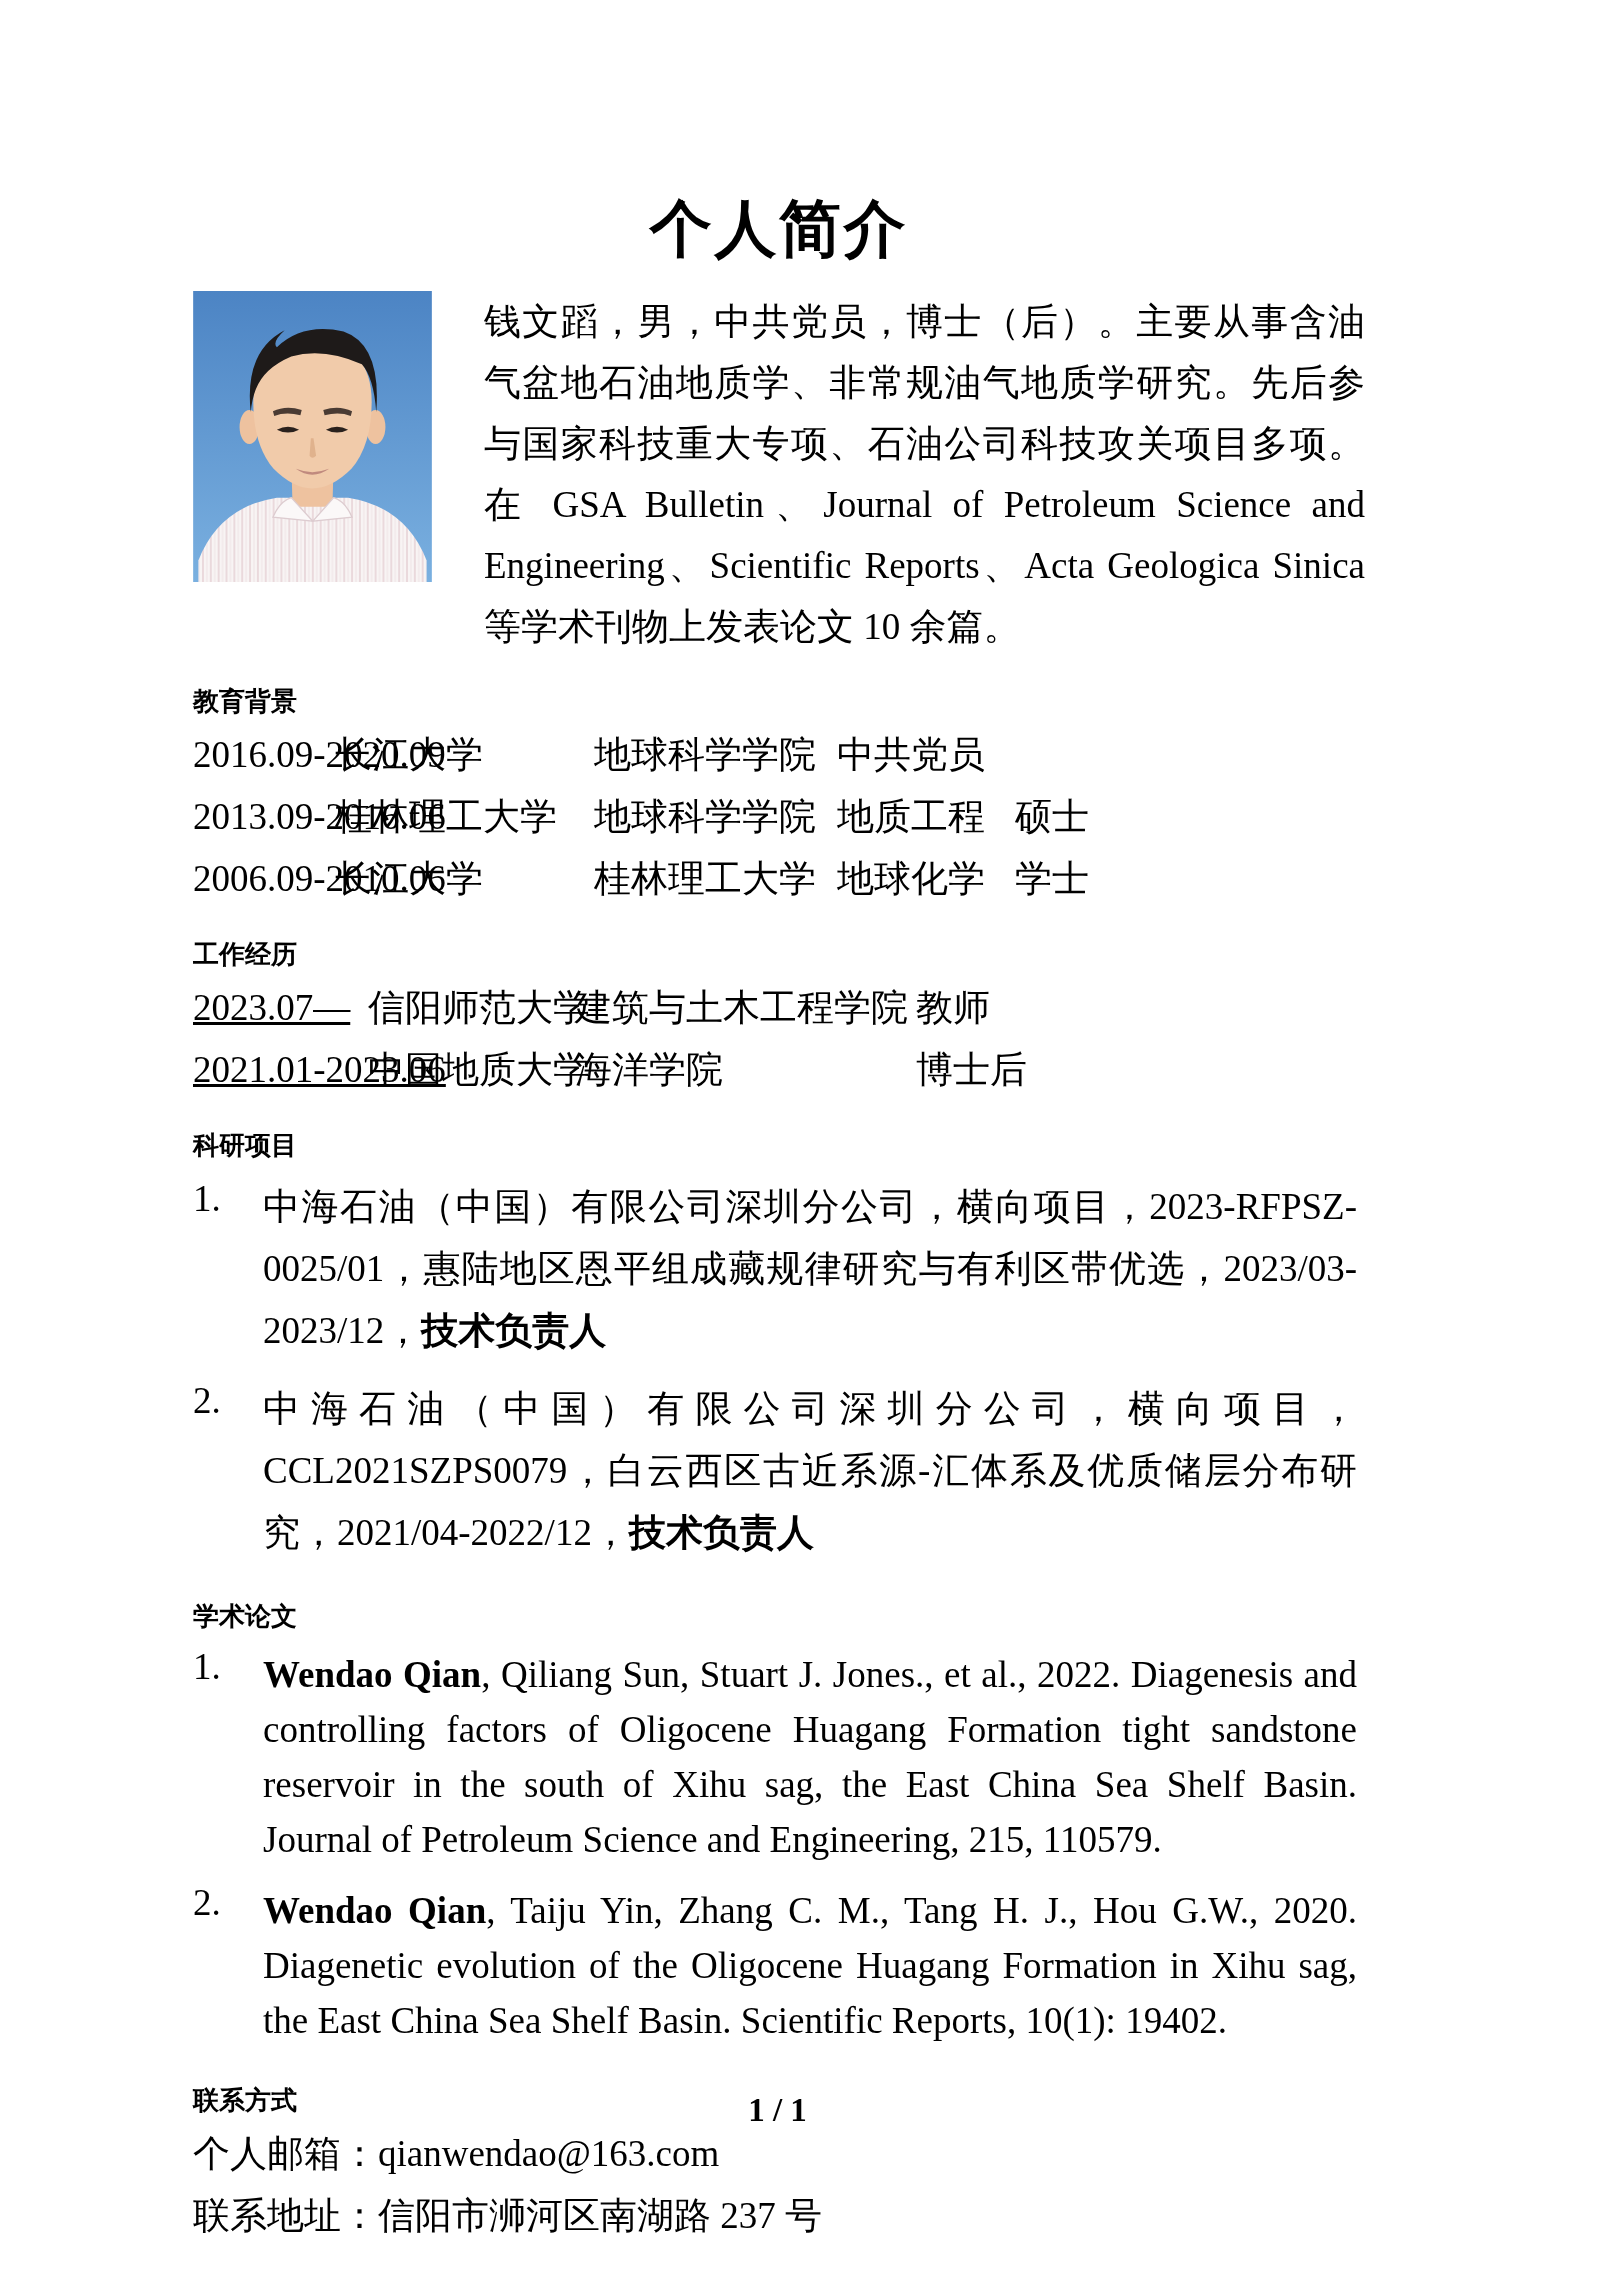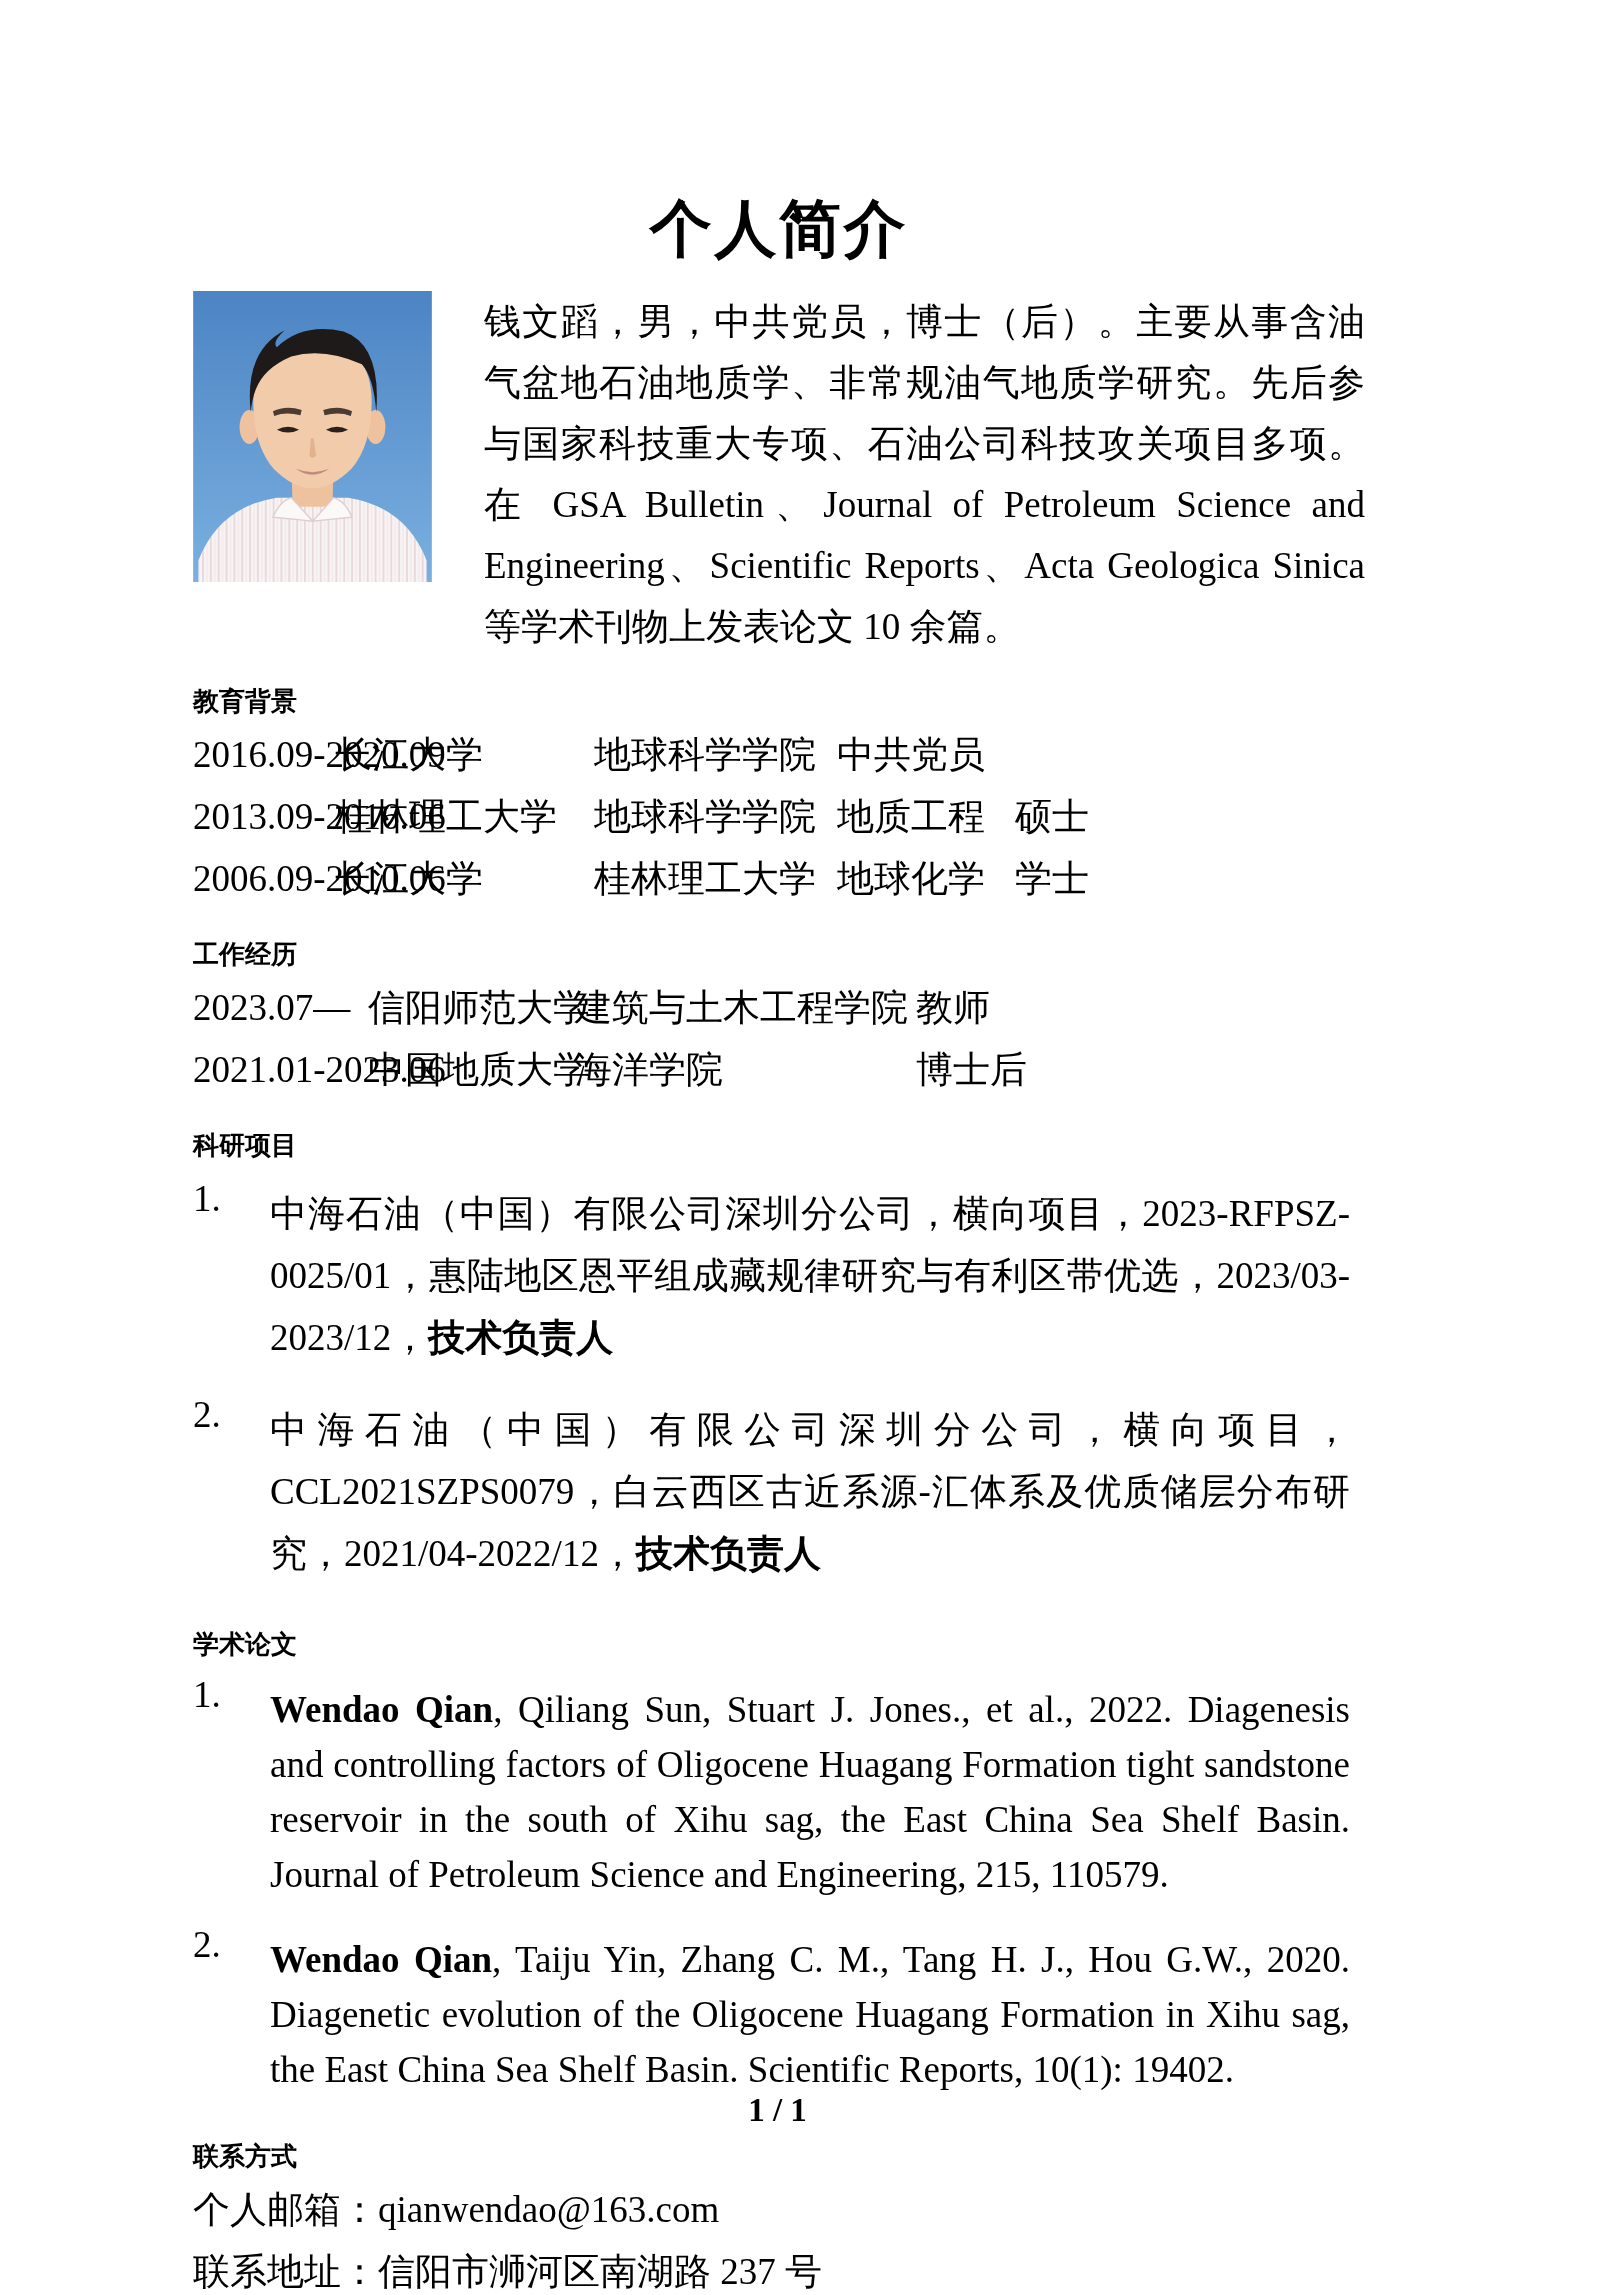--- a/index.html
+++ b/index.html
@@ -34,27 +34,27 @@
     font-weight:bold;
     font-size:26px;line-height:46px;
   }
   .tbl{font-size:37px;}
   .trow{display:flex;line-height:62px;white-space:nowrap;}
   .e1{width:142px;flex:none;}
   .e2{width:259px;flex:none;}
   .e3{width:243px;flex:none;}
   .e4{width:178px;flex:none;}
   .e5{flex:1;}
-  .w1{width:175px;flex:none;}
+  .w1{width:175px;flex:none;text-decoration:underline;}
   .w2{width:207px;flex:none;}
   .w3{width:325px;flex:none;}
   .w4{flex:1;margin-left:16px;}
   .li{display:flex;font-size:37px;}
   .li .num{width:62px;flex:none;line-height:62px;}
-  .li .li-text{flex:1;margin:15px;line-height:62px;text-align:justify;text-justify:inter-ideograph;}
+  .li .li-text{flex:1;margin:8px;line-height:62px;text-align:justify;text-justify:inter-ideograph;}
   .li.en .num{line-height:55px;}
   .li.en .li-text{line-height:55px;}
   .role{font-family:"Liberation Sans","DejaVu Sans",sans-serif;font-weight:bold;}
   .pauthor{font-weight:bold;}
   .contact-line{margin:0;font-size:37px;line-height:62px;}
   .footer{
     position:absolute;left:0;top:2091px;width:100%;
     text-align:center;
     font-weight:bold;font-size:33px;line-height:39px;
     font-family:"Liberation Serif","DejaVu Serif",serif;

